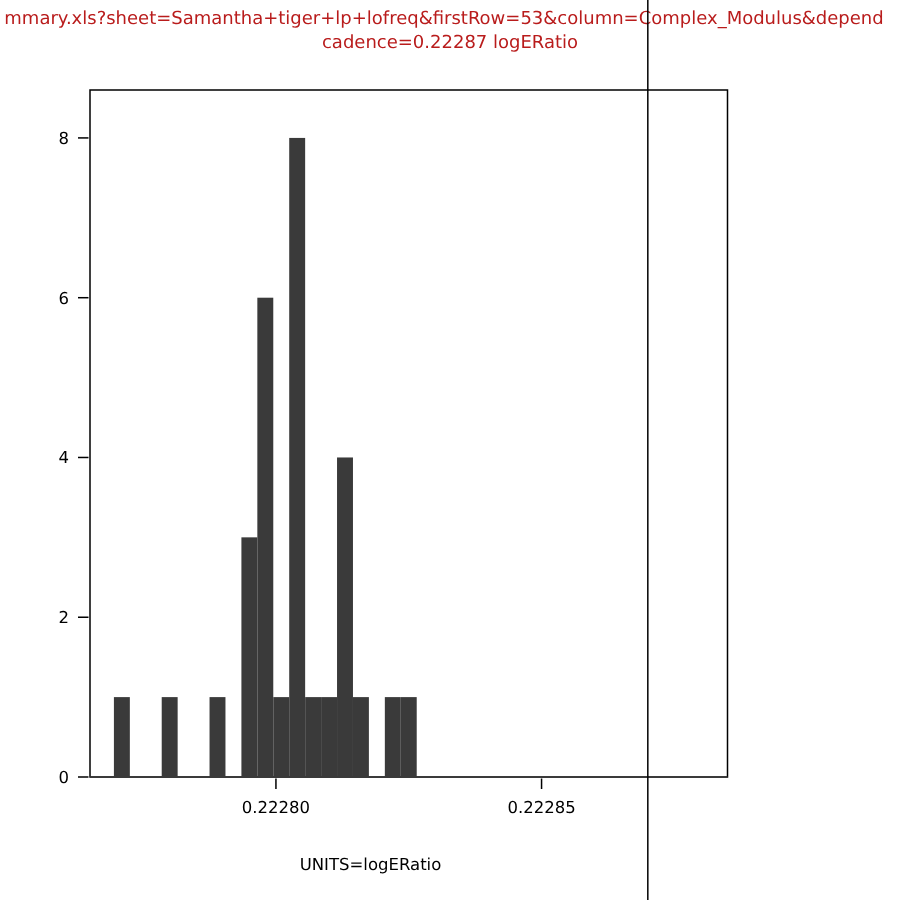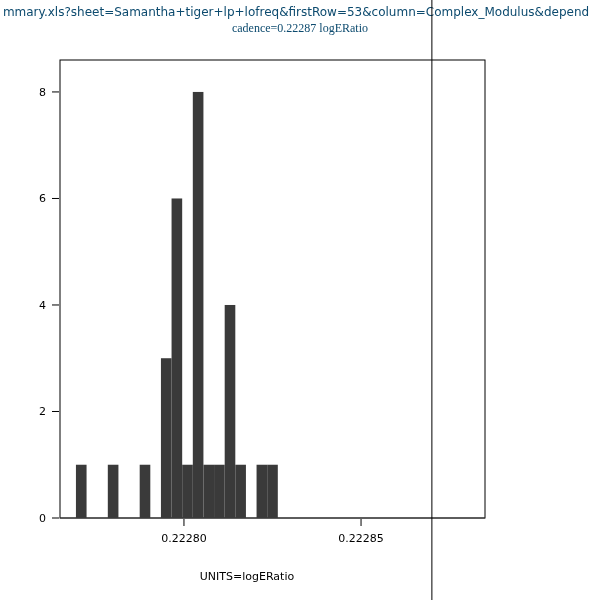--- a/index.html
+++ b/index.html
@@ -20,32 +20,31 @@
     width: 600px;
     height: 600px;
   }
   .title-block {
     position: absolute;
     left: 0;
     top: 4px;
     width: 600px;
     text-align: center;
     font-size: 12px;
-    color: #0c4a6e;
+    color: #b91c1c;
     line-height: 16px;
     white-space: nowrap;
     overflow: visible;
   }
   .title-line1 {
     display: block;
     margin-left: -8px;
   }
   .title-line2 {
     display: block;
-    font-family: Liberation Serif, serif;
   }
   .axis-label {
     position: absolute;
     font-size: 11px;
     color: #000000;
     text-align: center;
   }
   #xlabel {
     left: 0;
     top: 570px;

